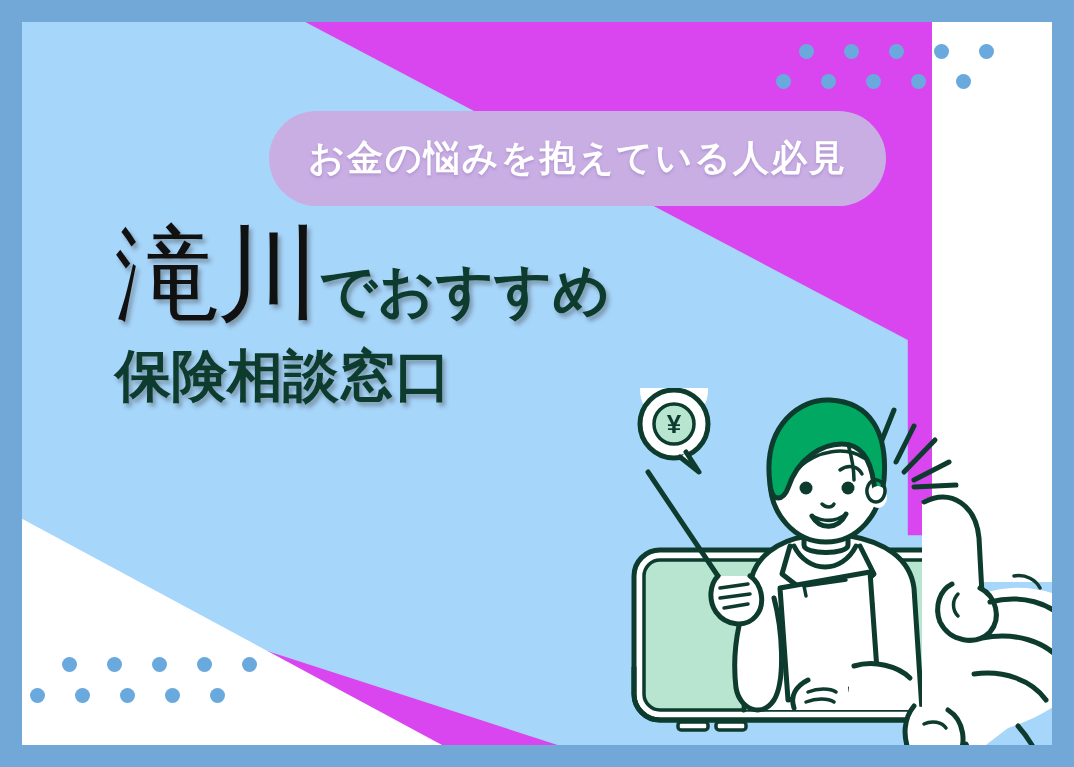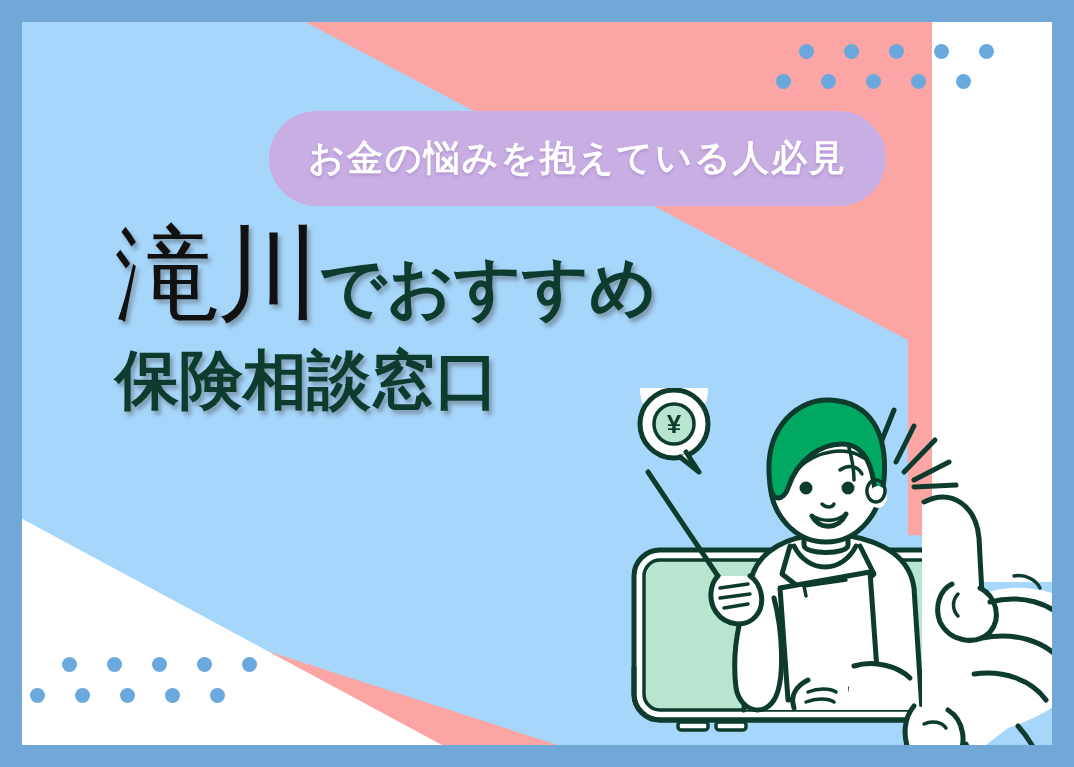--- a/index.html
+++ b/index.html
@@ -9,21 +9,21 @@
     background:#71a8d8;
   }
   #banner{
     position:relative;width:1074px;height:767px;
     background:#71a8d8;
     box-sizing:border-box;
   }
   
   .inner{
     position:absolute;left:22px;top:22px;right:22px;bottom:22px;
-    background:#fca5a5;overflow:hidden;padding-left:24px;
+    background:#d946ef;overflow:hidden;padding-left:24px;
   }
   
   .blue-shape{
     position:absolute;left:0;top:0;width:100%;height:100%;
     background:#a7d6fb;
     clip-path:polygon(0% 0%, 27.5% 0%, 86% 44%, 86% 71%, 100% 71%, 100% 100%, 52% 100%, 0% 76%);
   }
   
   .white-wedge{
     position:absolute;left:0;bottom:0;width:420px;height:290px;
@@ -57,25 +57,25 @@
   }
   .line{ white-space:nowrap; line-height:1.0; margin-bottom:22px; }
   .t-big{
     font-size:104px;font-weight:normal;color:#111111;
     letter-spacing:-2px;
     text-shadow:3px 4px 4px rgba(60,60,60,.40);
     vertical-align:baseline;
     margin-top:48px;
   }
   .t-mid{
-    font-size:66px;font-weight:bold;color:#0d3b2e;
+    font-size:57px;font-weight:bold;color:#0d3b2e;
     letter-spacing:0px;
     text-shadow:3px 4px 4px rgba(60,60,60,.40);
   }
-  .line2 .t-mid, .line3 .t-mid{ font-size:64px;text-align:center; }
+  .line2 .t-mid, .line3 .t-mid{ font-size:56px;text-align:center; }
 
   
   .dots{position:absolute;}
   .dot-row{display:flex;}
   .dot{
     width:15px;height:15px;border-radius:50%;
     background:#6aa9dd;margin-right:30px;
   }
   .dots-tr{ right:28px; top:22px; }
   .dots-tr .dot-row:nth-child(2){ margin-left:-23px; margin-top:15px;}

